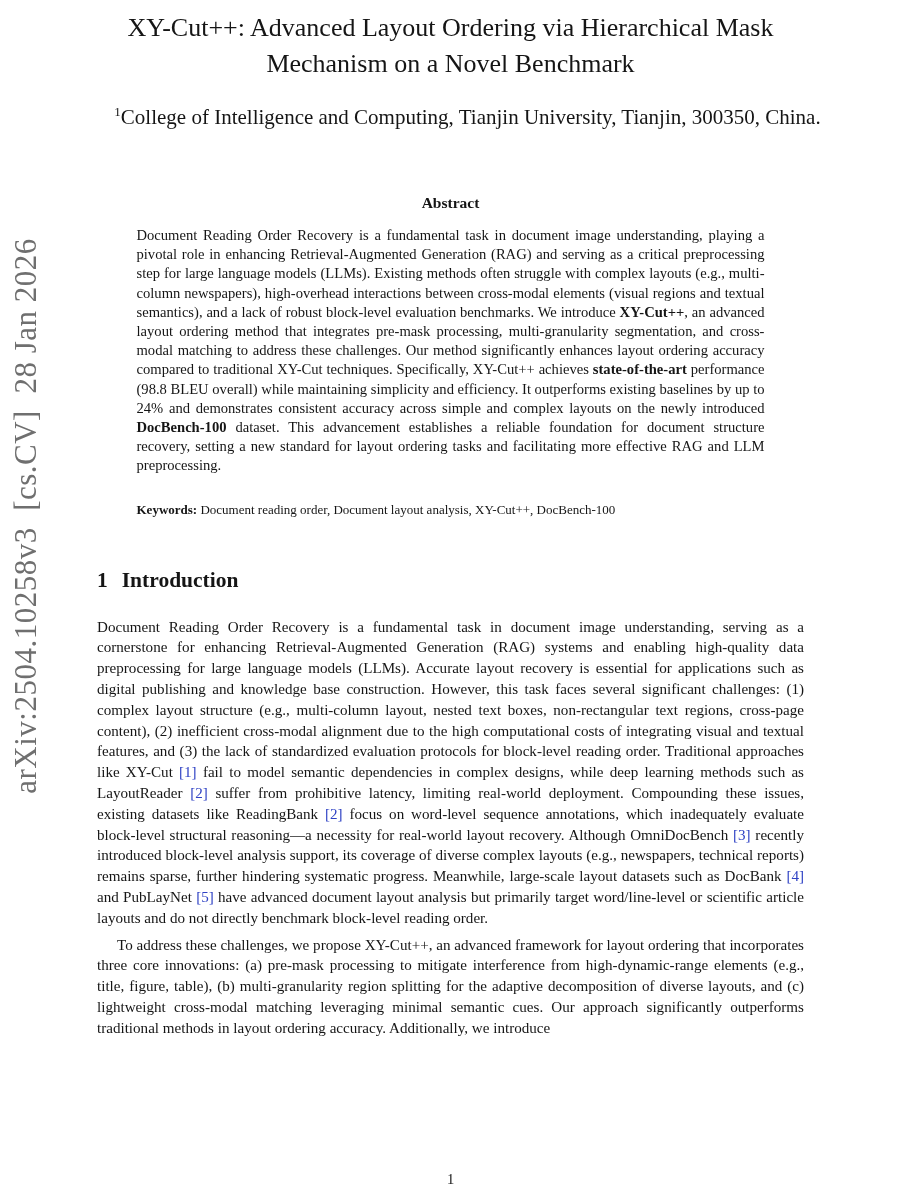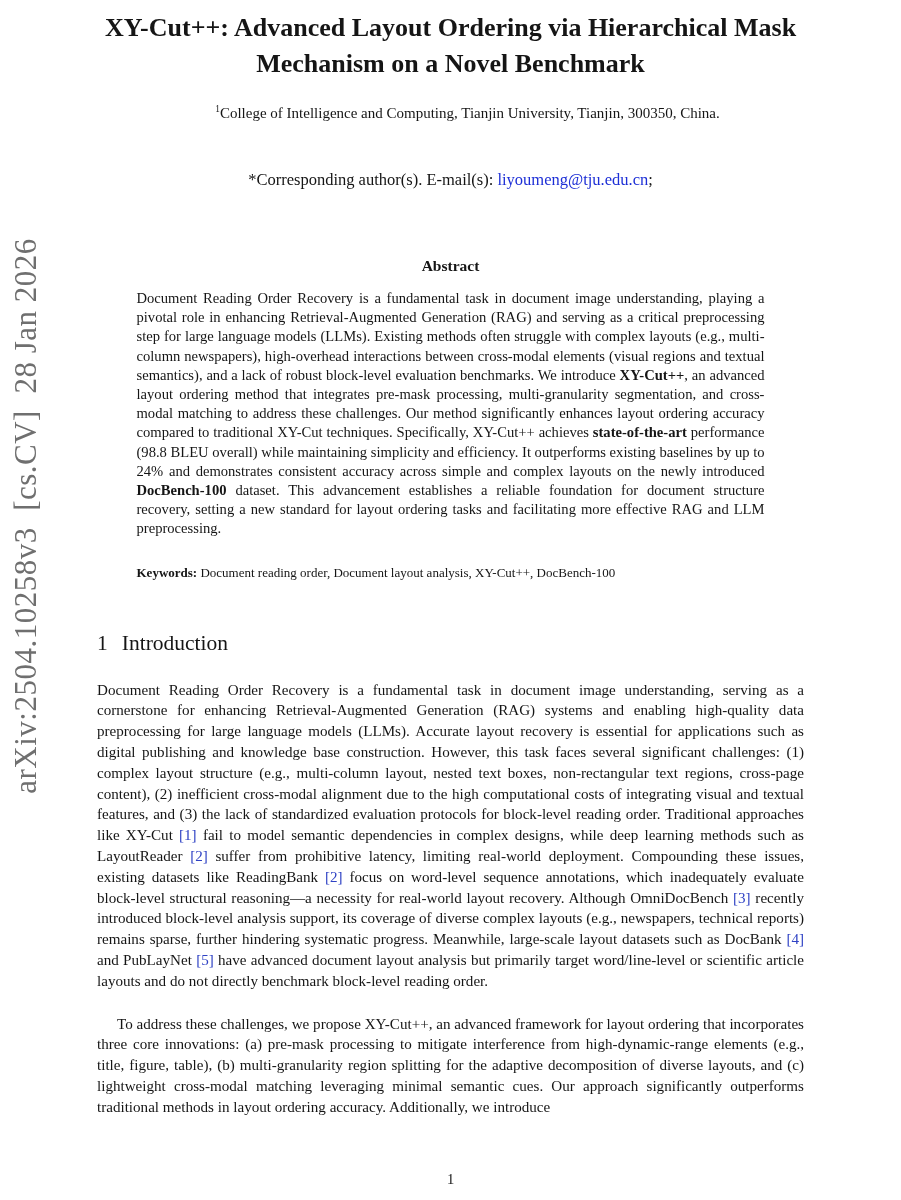--- a/index.html
+++ b/index.html
@@ -28,32 +28,32 @@
     letter-spacing:0.5px;
     color:var(--arxiv);
   }
   .title{
     margin:0 auto;
     padding-top:10px;
     max-width:740px;
     text-align:center;
     font-size:26px;
     line-height:36px;
-    font-weight:700;
+    font-weight:400;
   }
   sup{font-size:0.62em;}
   .authors{
     margin-top:30px;
     text-align:center;
     font-size:18px;
   }
   .affiliation{
     margin-top:22px;
     text-align:center;
-    font-size:15px;
+    font-size:21px;
     padding-left:34px;
   }
   .corresponding{
     margin-top:44px;
     text-align:center;
     font-size:16.5px;
     line-height:27px;
   }
   .link{color:var(--link);}
   .cite-link{color:var(--cite);}
@@ -71,31 +71,31 @@
     text-align:justify;
   }
   .keywords{
     width:628px;
     margin:26px auto 0 auto;
     font-size:13px;
   }
   .section-head{
     margin:50px 97px 0 97px;
     font-size:21.5px;
-    font-weight:normal;
+    font-weight:bold;
   }
   .secgap{display:inline-block;width:14px;}
   .bodytext{
     margin:0 97px;
     font-size:15.1px;
     line-height:20.8px;
     text-align:justify;
   }
   .para1{margin-top:24px;}
-  .para2{margin-top:22px;text-indent:20px;}
+  .para2{margin-top:6px;text-indent:20px;}
   .pageno{
     position:absolute;
     bottom:12px;
     left:0;
     width:100%;
     text-align:center;
     font-size:14.5px;
   }
 </style>
 </head>
@@ -104,21 +104,20 @@
 <div class="page">
 
   <div class="arxiv-side">arXiv:2504.10258v3&nbsp;&nbsp;[cs.CV]&nbsp;&nbsp;28 Jan 2026</div>
 
   <h1 class="title">XY-Cut++: Advanced Layout Ordering via Hierarchical Mask Mechanism on a Novel Benchmark</h1>
 
 
   <div class="affiliation"><sup>1</sup><span>College of Intelligence and Computing, Tianjin University, Tianjin, 300350, China.</span></div>
 
   <div class="corresponding">
-    <div><span>*Corresponding author(s). E-mail(s): </span><span class="link">liyoumeng@tju.edu.cn</span><span>;</span></div>
   </div>
 
   <div class="abstract-head">Abstract</div>
 
   <div class="abstract"><span>Document Reading Order Recovery is a fundamental task in document image understanding, playing a pivotal role in enhancing Retrieval-Augmented Generation (RAG) and serving as a critical preprocessing step for large language models (LLMs). Existing methods often struggle with complex layouts (e.g., multi-column newspapers), high-overhead interactions between cross-modal elements (visual regions and textual semantics), and a lack of robust block-level evaluation benchmarks. We introduce </span><span style="font-weight: bold;">XY-Cut++</span><span>, an advanced layout ordering method that integrates pre-mask processing, multi-granularity segmentation, and cross-modal matching to address these challenges. Our method significantly enhances layout ordering accuracy compared to traditional XY-Cut techniques. Specifically, XY-Cut++ achieves </span><span style="font-weight: bold;">state-of-the-art</span><span> performance (98.8 BLEU overall) while maintaining simplicity and efficiency. It outperforms existing baselines by up to 24% and demonstrates consistent accuracy across simple and complex layouts on the newly introduced </span><span style="font-weight: bold;">DocBench-100</span><span> dataset. This advancement establishes a reliable foundation for document structure recovery, setting a new standard for layout ordering tasks and facilitating more effective RAG and LLM preprocessing.</span></div>
 
   <div class="keywords"><span style="font-weight: bold;">Keywords:</span><span> Document reading order, Document layout analysis, XY-Cut++, DocBench-100</span></div>
 
   <h2 class="section-head">
     <span>1</span><span class="secgap"></span><span>Introduction</span>

